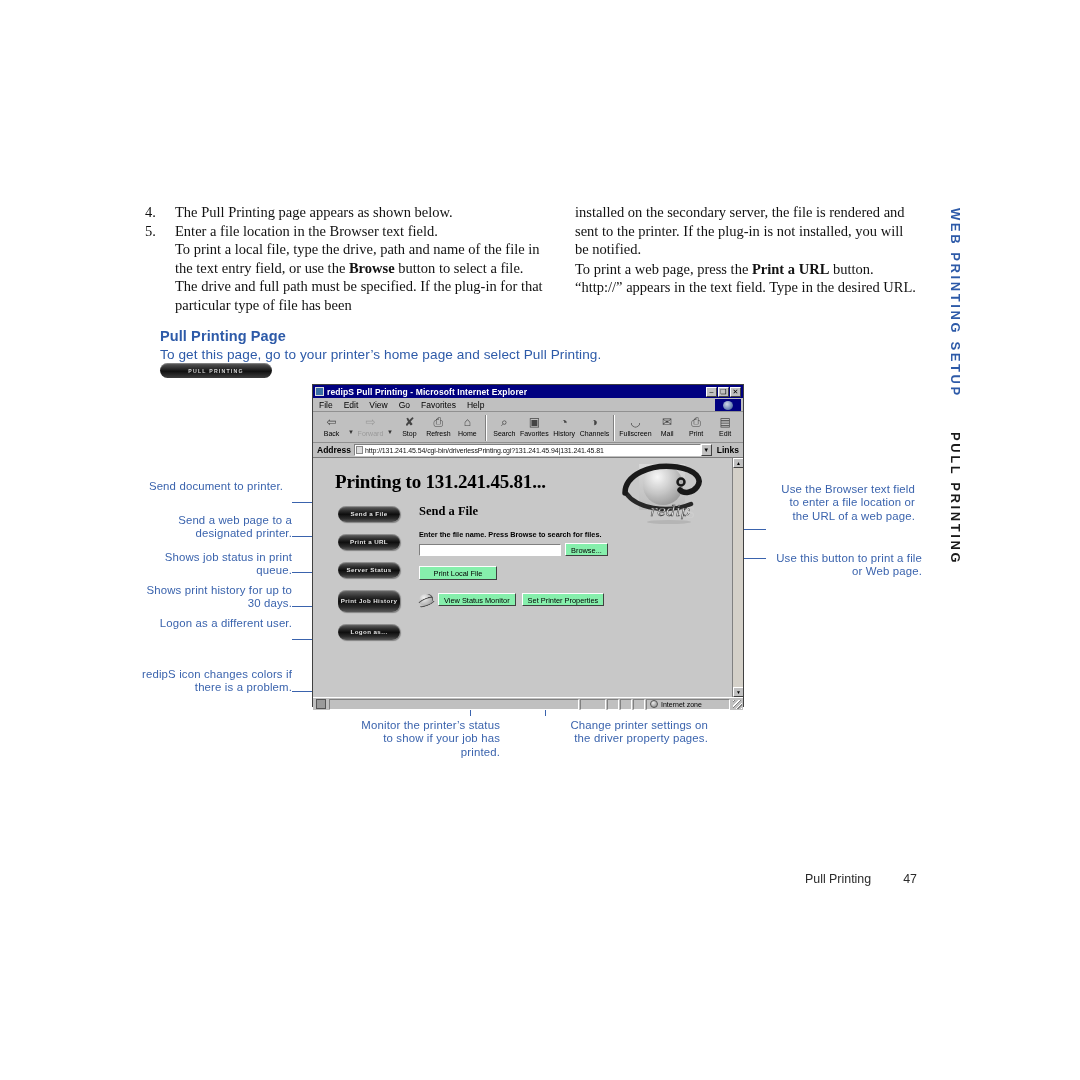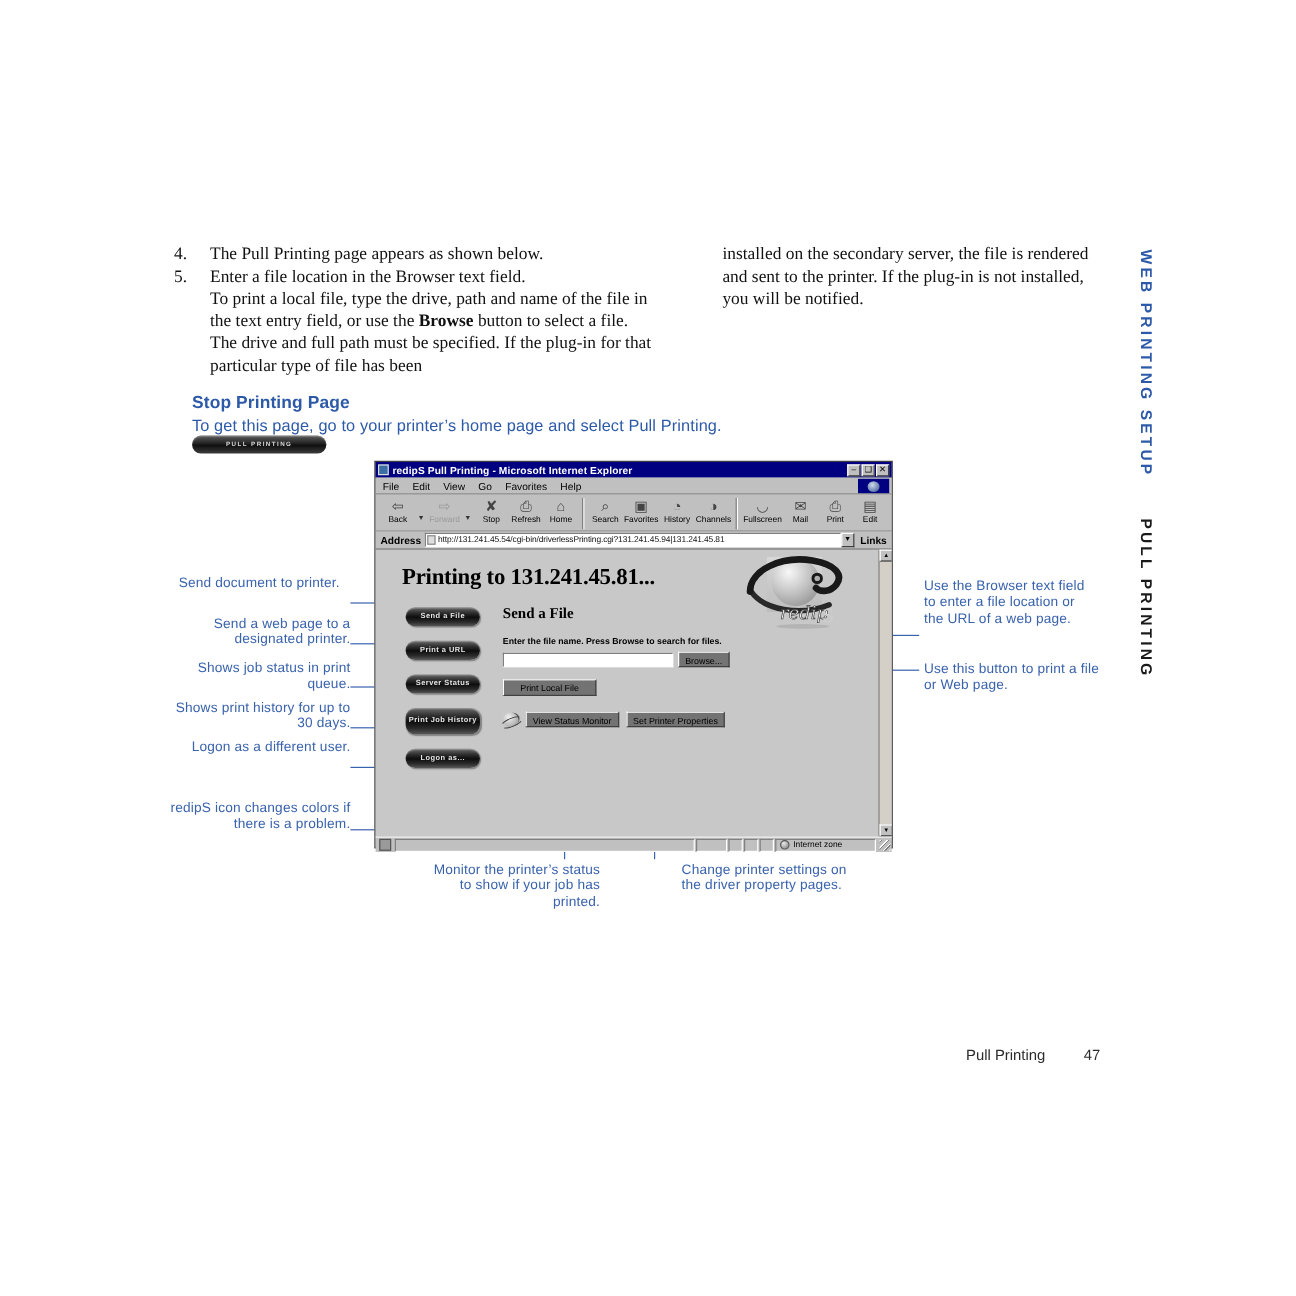--- a/index.html
+++ b/index.html
@@ -13,21 +13,21 @@
   }
 
   
   .col-left  { position:absolute; left:145px; top:203px; width:400px; }
   .col-right { position:absolute; left:575px; top:203px; width:345px; }
 
   .num-item { position:relative; font-size:14.5px; line-height:18.6px; color:#111; }
   .num-item .num { position:absolute; left:0; top:0; width:22px; }
   .num-item .txt { margin-left:30px; display:block; }
   .para { font-size:14.5px; line-height:18.6px; color:#111; margin-left:30px; }
-  .para-flush { font-size:14.5px; line-height:18.6px; color:#111;margin-left:27px; }
+  .para-flush { font-size:14.5px; line-height:18.6px; color:#111; }
   .para-flush + .para-flush { margin-top:1px; }
   b.inline-b { font-weight:bold; }
 
   
   .sec-heading {
     position:absolute; left:160px; top:328px;
     font-family:"Liberation Sans", sans-serif;
     font-weight:bold; font-size:14.5px; color:#2d5aa8;
     letter-spacing:0.1px;
   }
@@ -191,21 +191,21 @@
     font-weight:bold; font-size:12.5px; color:#000; margin-bottom:11px;
   }
   .form-note { font-size:7.3px; font-weight:bold; color:#000; margin-bottom:4px; }
   .row-inline { display:flex; align-items:center; gap:4px; }
   .txtfield {
     width:142px; height:12px; background:#fff;
     border-top:1px solid #808080; border-left:1px solid #808080;
     border-right:1px solid #fff; border-bottom:1px solid #fff;
   }
   .btn95 {
-    background:#737373; color:#000;
+    background:#86efac; color:#000;
     border-top:1px solid #fff; border-left:1px solid #fff;
     border-right:1px solid #404040; border-bottom:1px solid #404040;
     font-family:"Liberation Sans", sans-serif;
     font-size:7.4px; padding:1px 5px; height:13px; line-height:11px;
     white-space:nowrap;
   }
   .btn-plf { margin-top:10px; width:78px; text-align:center; height:14px; }
   .botrow { margin-top:13px; display:flex; align-items:center; gap:6px; }
   .redips-mini {
     width:13px; height:12px; flex:none;
@@ -253,21 +253,21 @@
     background:repeating-linear-gradient(135deg,#fff 0 1px,#808080 1px 2px,transparent 2px 4px); }
 
   
   .callout {
     position:absolute;
     font-family:"Liberation Sans", sans-serif;
     font-size:11.4px; line-height:13.4px;
     color:#3a63ad; letter-spacing:.15px;
   }
   .c-right { text-align:right; }
-  .c-left  { text-align:left; }
+  .c-left  { text-align:right; }
 
   
   .hline { position:absolute; height:1px; background:#3a63ad; }
   .vline { position:absolute; width:1px; background:#3a63ad; }
   .arrow-r {
     position:absolute; width:0;height:0;
     border-left:6px solid #3a63ad;
     border-top:3.5px solid transparent; border-bottom:3.5px solid transparent;
   }
   .arrow-l {
@@ -311,23 +311,24 @@
   </div>
   <div class="num-item">
     <span class="num">5.</span>
     <span class="txt">Enter a file location in the Browser text field.</span>
   </div>
   <div class="para"><span>To print a local file, type the drive, path and name of the file in the text entry field, or use the </span><b class="inline-b">Browse</b><span> button to select a file. The drive and full path must be specified. If the plug-in for that particular type of file has been</span></div>
 </div>
 
 <div class="col-right">
   <div class="para-flush">installed on the secondary server, the file is rendered and sent to the printer. If the plug-in is not installed, you will be notified.</div>
+  <div class="para-flush"><span>To print a web page, press the </span><b class="inline-b">Print a URL</b><span> button. “http://” appears in the text field. Type in the desired URL.</span></div>
 </div>
 
-<div class="sec-heading">Stop Printing Page</div>
+<div class="sec-heading">Pull Printing Page</div>
 <div class="sec-sub">To get this page, go to your printer’s home page and select Pull Printing.</div>
 <div class="pill-badge">
   <span>PULL PRINTING</span>
 </div>
 
 <div class="browser">
 
   <div class="titlebar">
     <div class="ie-ico"></div>
     <div class="ttl">redipS Pull Printing - Microsoft Internet Explorer</div>

